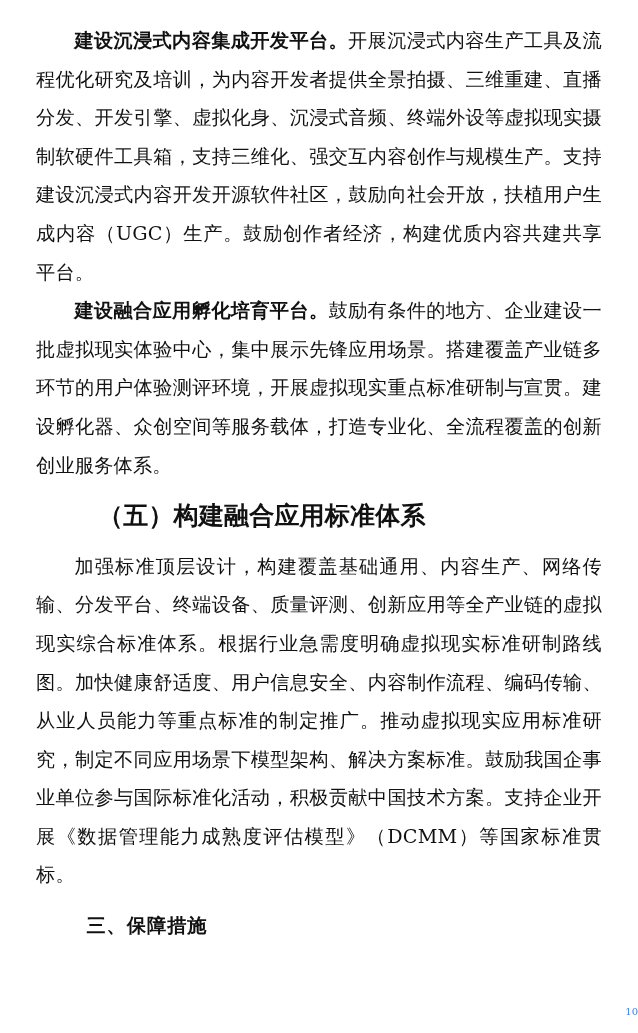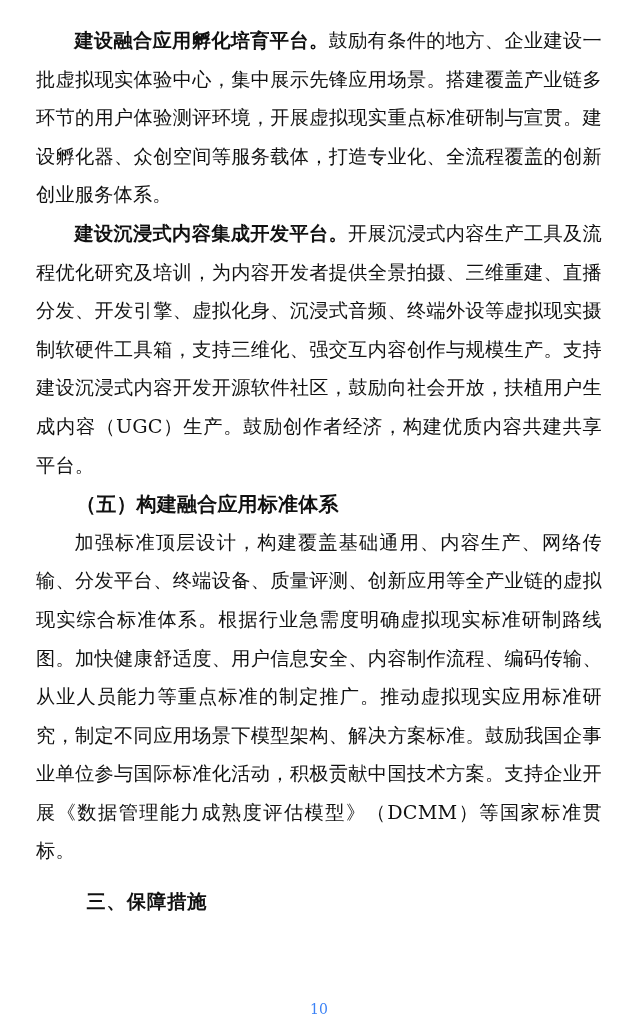--- a/index.html
+++ b/index.html
@@ -28,57 +28,57 @@
     text-align: justify;
     text-justify: inter-ideograph;
     text-indent: 2em;
     margin: 0;
     letter-spacing: 0.2px;
   }
   .para .lead {
     font-weight: bold;
   }
   .heading {
-    font-size: 20px;
+    font-size: 25px;
     line-height: 38.6px;
     font-weight: bold;
     text-indent: 2em;
-    margin: 0;
+    margin: 12px;
     letter-spacing: 0.2px;
   }
   .heading-major {
     font-size: 19.2px;
     line-height: 38.6px;
     font-weight: bold;
     text-indent: 2em;
     margin: 12px;
     letter-spacing: 1px;
   }
   .pagenum {
     position: absolute;
     left: 0;
     right: 0;
     bottom: 16px;
-    text-align: center;
-    font-size: 14px;
+    text-align: right;
+    font-size: 10px;
     font-family: "DejaVu Serif", "Liberation Serif", serif;
     color: #3b82f6;
   }
 </style>
 </head>
 <body>
 
 <div class="page">
 
   <p class="para">
-    <span class="lead">建设融合应用孵化培育平台。</span><span>鼓励有条件的地方、企业建设一批虚拟现实体验中心，集中展示先锋应用场景。搭建覆盖产业链多环节的用户体验测评环境，开展虚拟现实重点标准研制与宣贯。建设孵化器、众创空间等服务载体，打造专业化、全流程覆盖的创新创业服务体系。</span>
+    <span class="lead">建设沉浸式内容集成开发平台。</span><span>开展沉浸式内容生产工具及流程优化研究及培训，为内容开发者提供全景拍摄、三维重建、直播分发、开发引擎、虚拟化身、沉浸式音频、终端外设等虚拟现实摄制软硬件工具箱，支持三维化、强交互内容创作与规模生产。支持建设沉浸式内容开发开源软件社区，鼓励向社会开放，扶植用户生成内容（UGC）生产。鼓励创作者经济，构建优质内容共建共享平台。</span>
   </p>
 
   <p class="para">
-    <span class="lead">建设沉浸式内容集成开发平台。</span><span>开展沉浸式内容生产工具及流程优化研究及培训，为内容开发者提供全景拍摄、三维重建、直播分发、开发引擎、虚拟化身、沉浸式音频、终端外设等虚拟现实摄制软硬件工具箱，支持三维化、强交互内容创作与规模生产。支持建设沉浸式内容开发开源软件社区，鼓励向社会开放，扶植用户生成内容（UGC）生产。鼓励创作者经济，构建优质内容共建共享平台。</span>
+    <span class="lead">建设融合应用孵化培育平台。</span><span>鼓励有条件的地方、企业建设一批虚拟现实体验中心，集中展示先锋应用场景。搭建覆盖产业链多环节的用户体验测评环境，开展虚拟现实重点标准研制与宣贯。建设孵化器、众创空间等服务载体，打造专业化、全流程覆盖的创新创业服务体系。</span>
   </p>
 
   <p class="heading">（五）构建融合应用标准体系</p>
 
   <p class="para">
     <span>加强标准顶层设计，构建覆盖基础通用、内容生产、网络传输、分发平台、终端设备、质量评测、创新应用等全产业链的虚拟现实综合标准体系。根据行业急需度明确虚拟现实标准研制路线图。加快健康舒适度、用户信息安全、内容制作流程、编码传输、从业人员能力等重点标准的制定推广。推动虚拟现实应用标准研究，制定不同应用场景下模型架构、解决方案标准。鼓励我国企事业单位参与国际标准化活动，积极贡献中国技术方案。支持企业开展《数据管理能力成熟度评估模型》（DCMM）等国家标准贯标。</span>
   </p>
 
   <p class="heading-major">三、保障措施</p>
 

